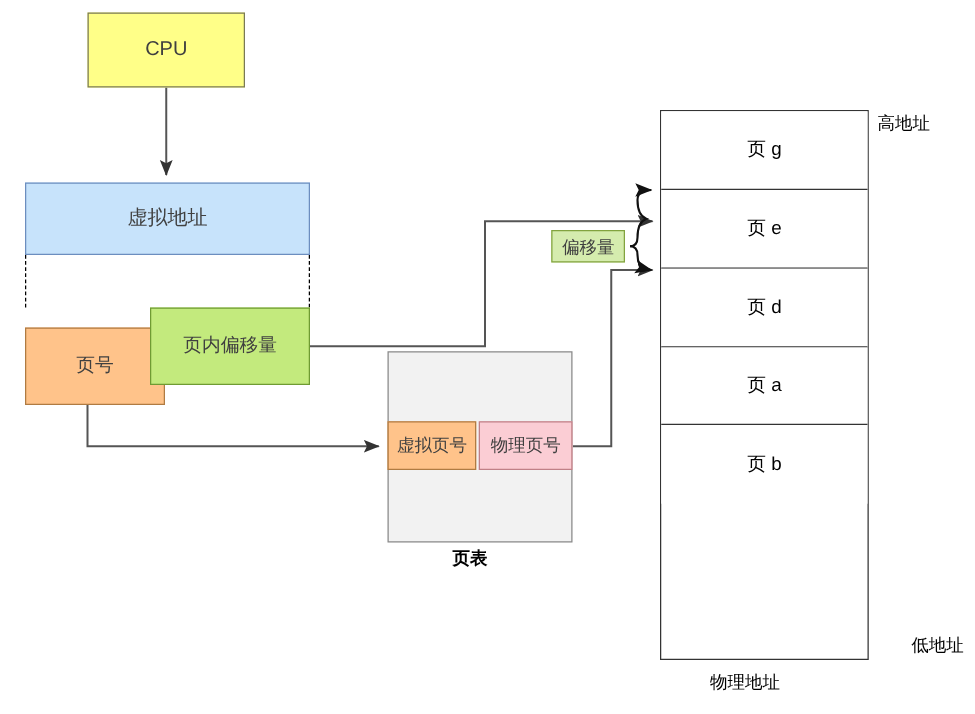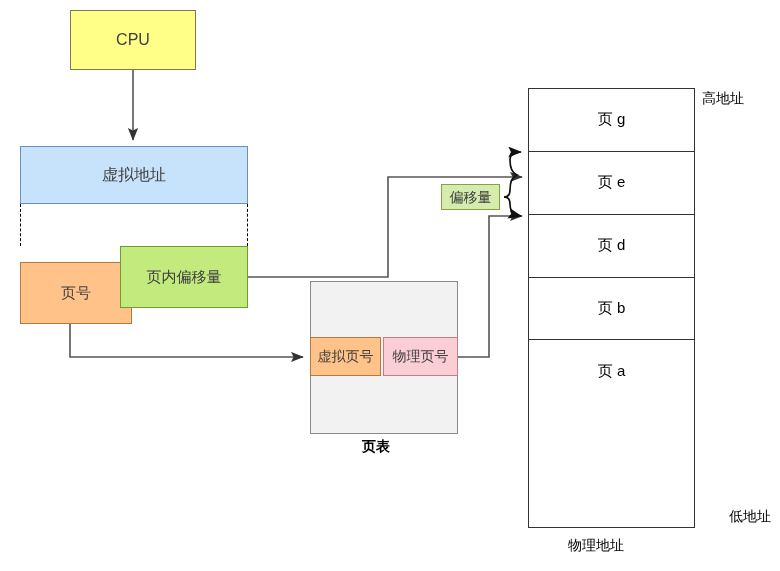--- a/index.html
+++ b/index.html
@@ -197,21 +197,21 @@
 
 <div class="caption" id="page-table-caption">页表</div>
 
 <div class="node" id="offset-label-box">偏移量</div>
 
 <div id="memory-column">
 
 <div class="mem-row">页 g</div>
     <div class="mem-row">页 e</div>
     <div class="mem-row">页 d</div>
+    <div class="mem-row">页 a</div>
     <div class="mem-row">页 b</div>
-    <div class="mem-row">页 a</div>
   </div>
 
 <div class="caption" id="high-address-label">高地址</div>
 
 <div class="caption" id="low-address-label">低地址</div>
 
 <div class="caption" id="physical-address-caption">物理地址</div>
 
 </body></html>

